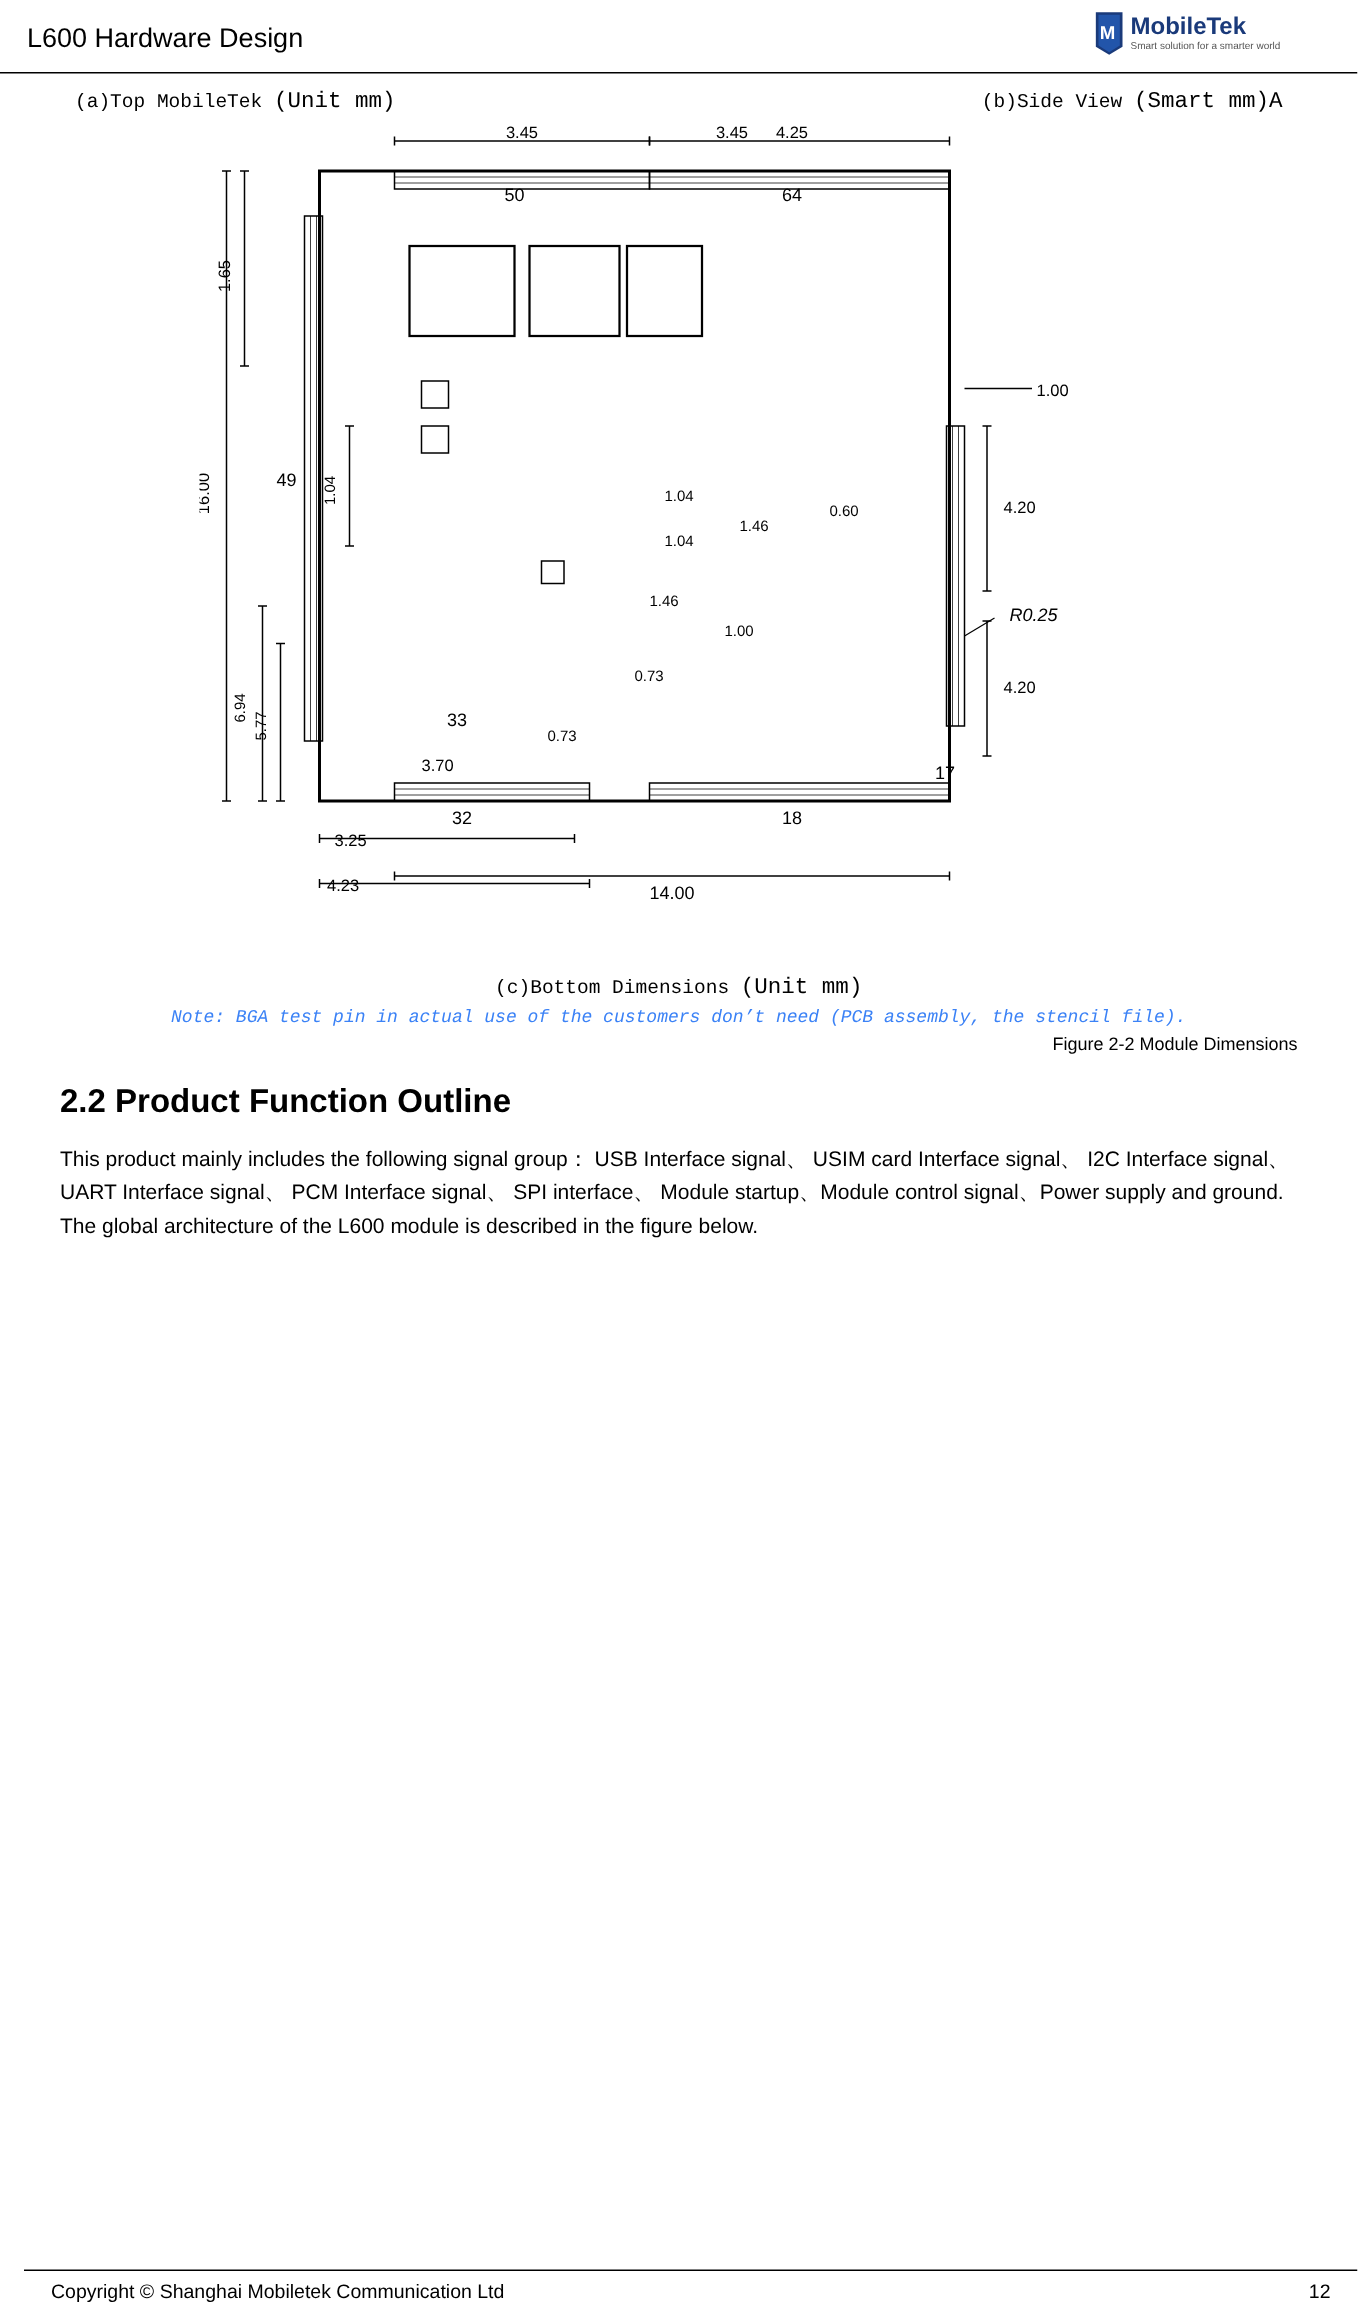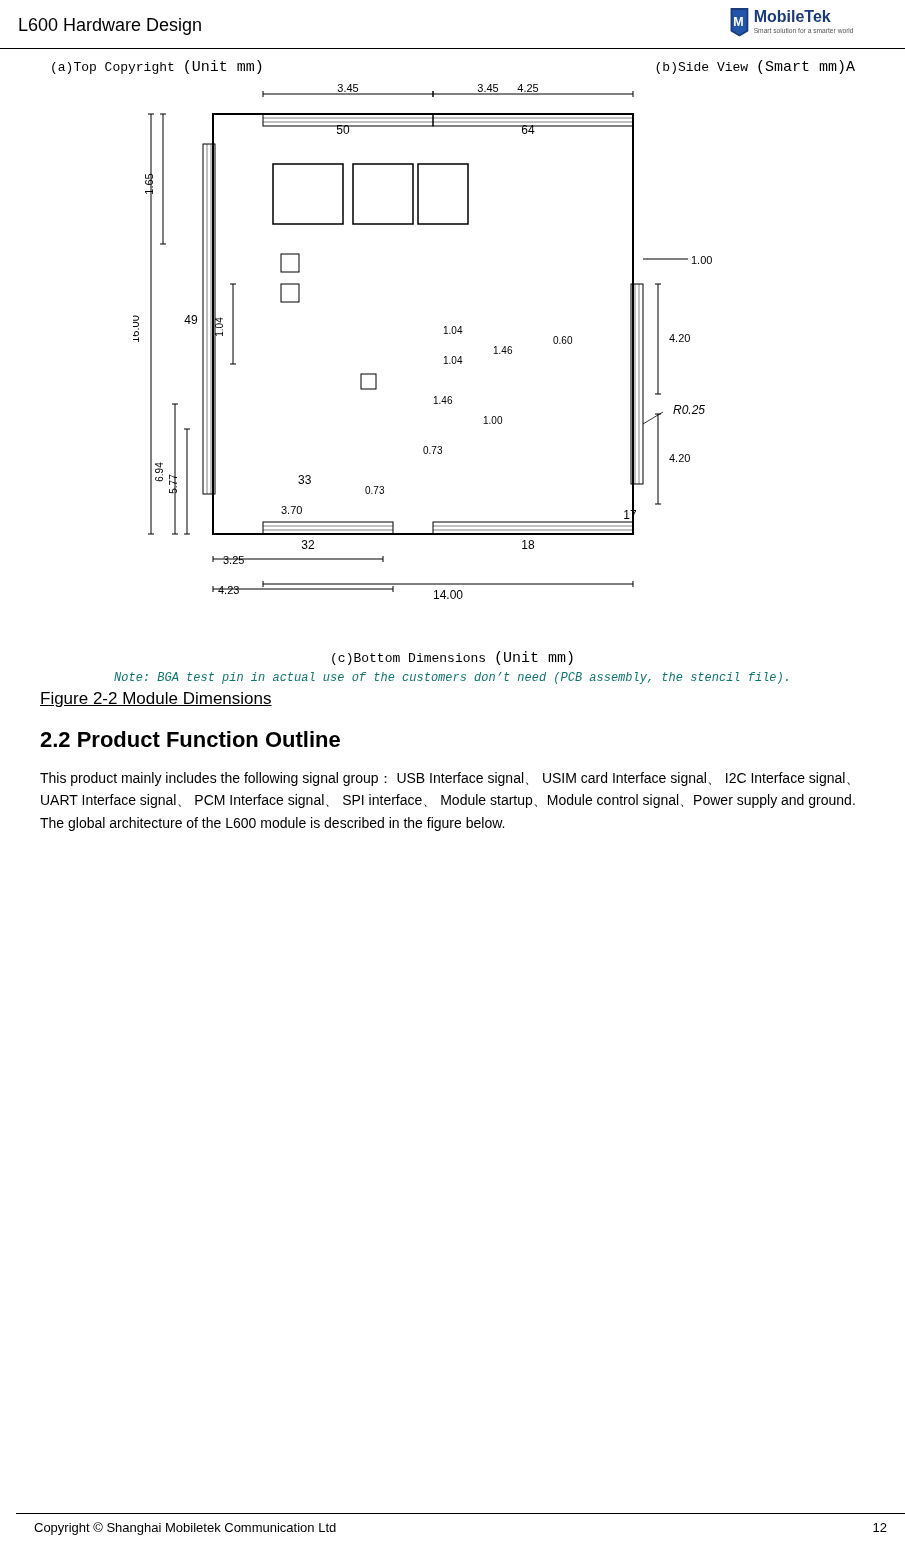--- a/index.html
+++ b/index.html
@@ -77,28 +77,27 @@
     .bottom-label-unit {
       font-size: 15px;
     }
 
     .note-text {
       text-align: center;
       font-style: italic;
       font-family: 'Courier New', monospace;
       font-size: 12px;
       margin: 4px 0 4px 0;
-      color: #0f766e;
+      color: #3b82f6;
     }
 
     .figure-caption {
-      text-align: left;
-      font-size: 17px;
+      text-align: right;
+      font-size: 12px;
       margin: 4px 0 18px 0;
-      text-decoration: underline;
     }
 
     
     .section-heading {
       font-size: 22px;
       font-weight: bold;
       margin: 18px 0 14px 0;
       font-family: Arial, sans-serif;
     }
 
@@ -149,21 +148,21 @@
       <text x="30" y="18" font-family="Arial" font-weight="bold" font-size="18" fill="#1a3a7a">MobileTek</text>
       <text x="30" y="30" font-family="Arial" font-size="7.5" fill="#555">Smart solution for a smarter world</text>
     </svg>
   </div>
 </div>
 
 <div class="main-content">
 
   <div class="dim-labels-row">
     <span class="dim-label">
-      <span>(a)Top Copyright</span>
+      <span>(a)Top MobileTek</span>
       <span class="dim-label-unit">(Unit mm)</span>
     </span>
     <span class="dim-label">
       <span>(b)Side View</span>
       <span class="dim-label-unit">(Smart mm)A</span>
     </span>
   </div>
 
   <div class="drawing-area">
     <svg class="drawing-svg" viewBox="0 0 640 560" xmlns="http://www.w3.org/2000/svg" style="border: none;">

